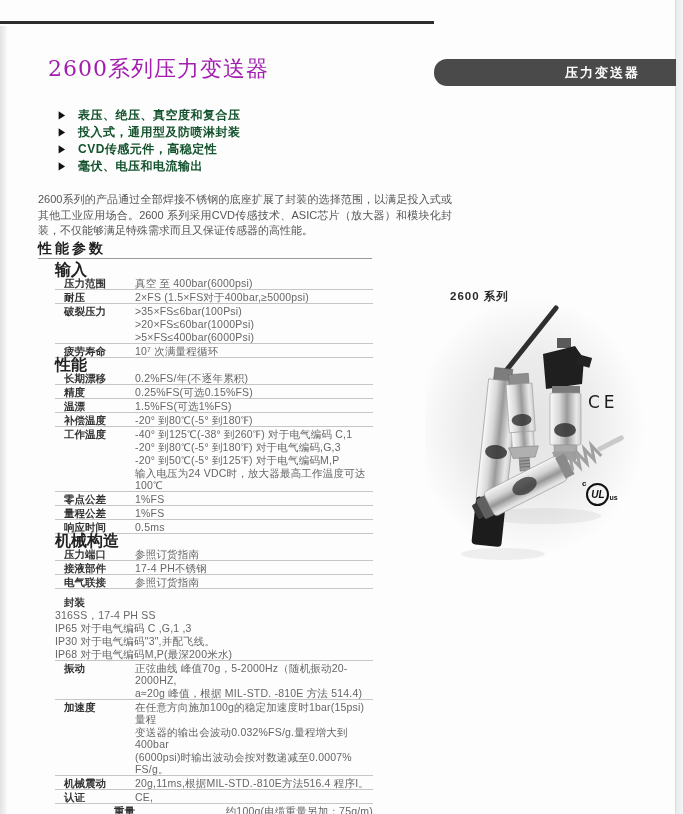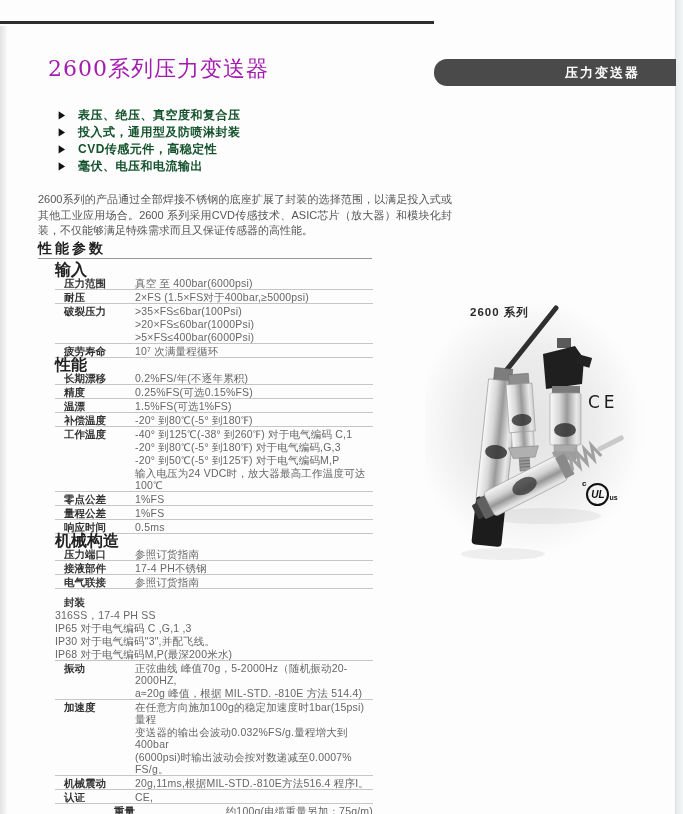--- a/index.html
+++ b/index.html
@@ -32,22 +32,22 @@
   .spec{position:absolute;left:55px;top:263px;width:318px;}
   .sec-title{font-weight:bold;font-size:16px;color:#222;line-height:13px;}
   .row{display:flex;border-bottom:1px solid #c6c6c6;}
   .row.gap{margin-top:6px;flex-direction:column;}
   .row.last{border-bottom:2px solid #4d7c0f;text-align:right;}
   .label{flex:none;width:80px;padding-left:9px;box-sizing:border-box;font-weight:bold;
          font-size:10.5px;color:#333;line-height:12px;padding-top:1px;}
   .vals{flex:1;}
   .val{font-size:10.5px;color:#666;line-height:12px;padding-top:1px;letter-spacing:0.2px;}
   
-  .series-label{position:absolute;left:450px;top:305px;font-size:11.5px;font-weight:bold;
-                color:#2a2a2a;letter-spacing:1px;margin-left:20px;}
+  .series-label{position:absolute;left:450px;top:289px;font-size:11.5px;font-weight:bold;
+                color:#2a2a2a;letter-spacing:1px;}
   .photo{position:absolute;left:425px;top:292px;width:250px;height:280px;
          background:radial-gradient(ellipse 115px 130px at 105px 135px,#e3e3e3 0%,#ececec 55%,rgba(253,253,253,0) 100%);}
   .ce-mark{position:absolute;left:588px;top:392px;font-family:"DejaVu Sans",sans-serif;
            font-size:17px;color:#1b1b1b;letter-spacing:4px;}
   .ul-mark{position:absolute;left:582px;top:479px;color:#111;white-space:nowrap;}
   .ul-c{font-size:8px;vertical-align:8px;font-weight:bold;}
   .ul-circle{display:inline-flex;width:19px;height:19px;border:2px solid #111;border-radius:50%;
              align-items:center;justify-content:center;vertical-align:-4px;background:transparent;}
   .ul-text{font-weight:bold;font-style:italic;font-size:10px;letter-spacing:0;}
   .ul-us{font-size:7px;vertical-align:-6px;font-weight:bold;}

